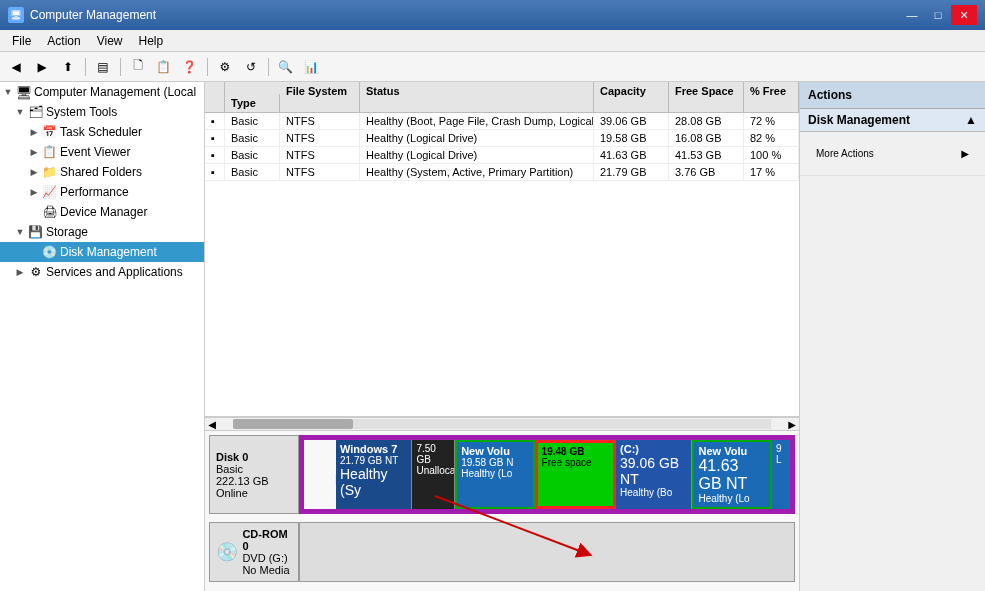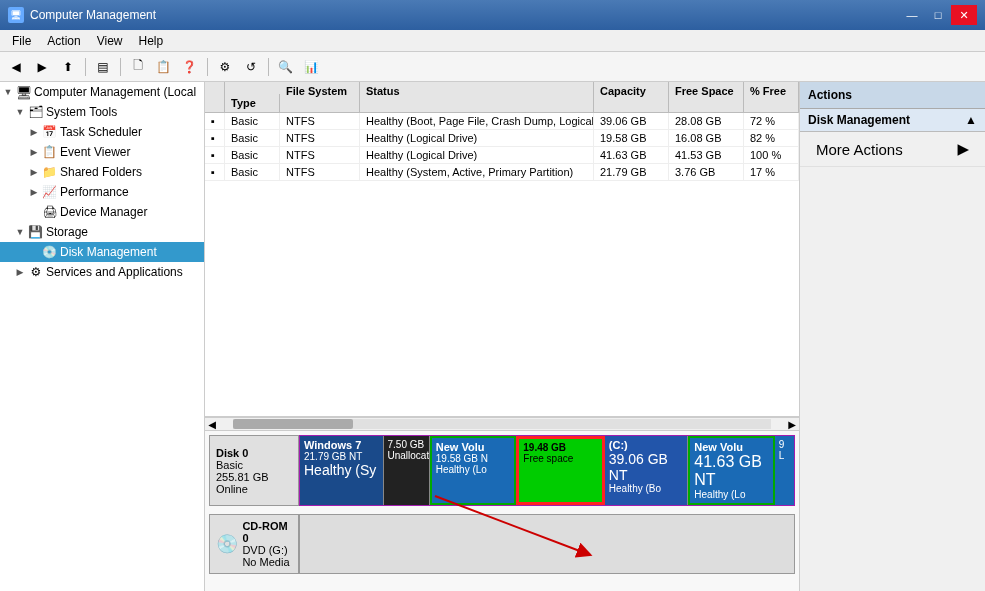--- a/index.html
+++ b/index.html
@@ -166,21 +166,22 @@
       border: 1px solid #999;
       padding: 4px 6px;
       font-size: 11px;
       display: flex;
       flex-direction: column;
       justify-content: center;
     }
     .disk-partitions {
       flex: 1;
       display: flex;
-      border: 1px solid #a21caf;
+      border: 5px solid #a21caf;
+      padding-left: 32px;
     }
     .partition {
       display: flex;
       flex-direction: column;
       justify-content: flex-start;
       padding: 3px 4px;
       font-size: 10px;
       overflow: hidden;
       border-right: 1px solid #888;
       position: relative;
@@ -214,23 +215,23 @@
       background: #dde8f4;
       padding: 4px 8px;
       font-weight: bold;
       font-size: 12px;
       border-bottom: 1px solid #bbb;
       display: flex;
       justify-content: space-between;
       align-items: center;
     }
     .actions-item {
-      padding: 8px 16px;
+      padding: 16px 16px;
       cursor: pointer;
-      font-size: 15px;
+      font-size: 10px;
       border-bottom: 1px solid #e0e0e0;
       display: flex;
       justify-content: space-between;
       align-items: center;
     }
 
     .free-space-label {
       position: absolute;
       color: #dd0000;
       font-weight: bold;
@@ -425,21 +426,21 @@
         </defs>
         <line x1="230" y1="65" x2="380" y2="122" stroke="#cc0000" stroke-width="2" marker-end="url(#arrowhead)"></line>
       </svg>
 
       <div class="disk-section">
 
         <div class="disk-row">
           <div class="disk-label-box">
             <div style="font-weight:bold;">Disk 0</div>
             <div>Basic</div>
-            <div>255.81 GB</div>
+            <div>222.13 GB</div>
             <div>Online</div>
           </div>
           <div class="disk-partitions">
             <div class="partition blue-dark" style="flex:2;">
               <div style="font-weight:bold;font-size:11px;">Windows 7</div>
               <div style="font-size:10px;">21.79 GB NT</div>
               <div style="font-size:14px;">Healthy (Sy</div>
             </div>
             <div class="partition black" style="flex:1;">
               <div style="font-size:10px;">7.50 GB</div>

